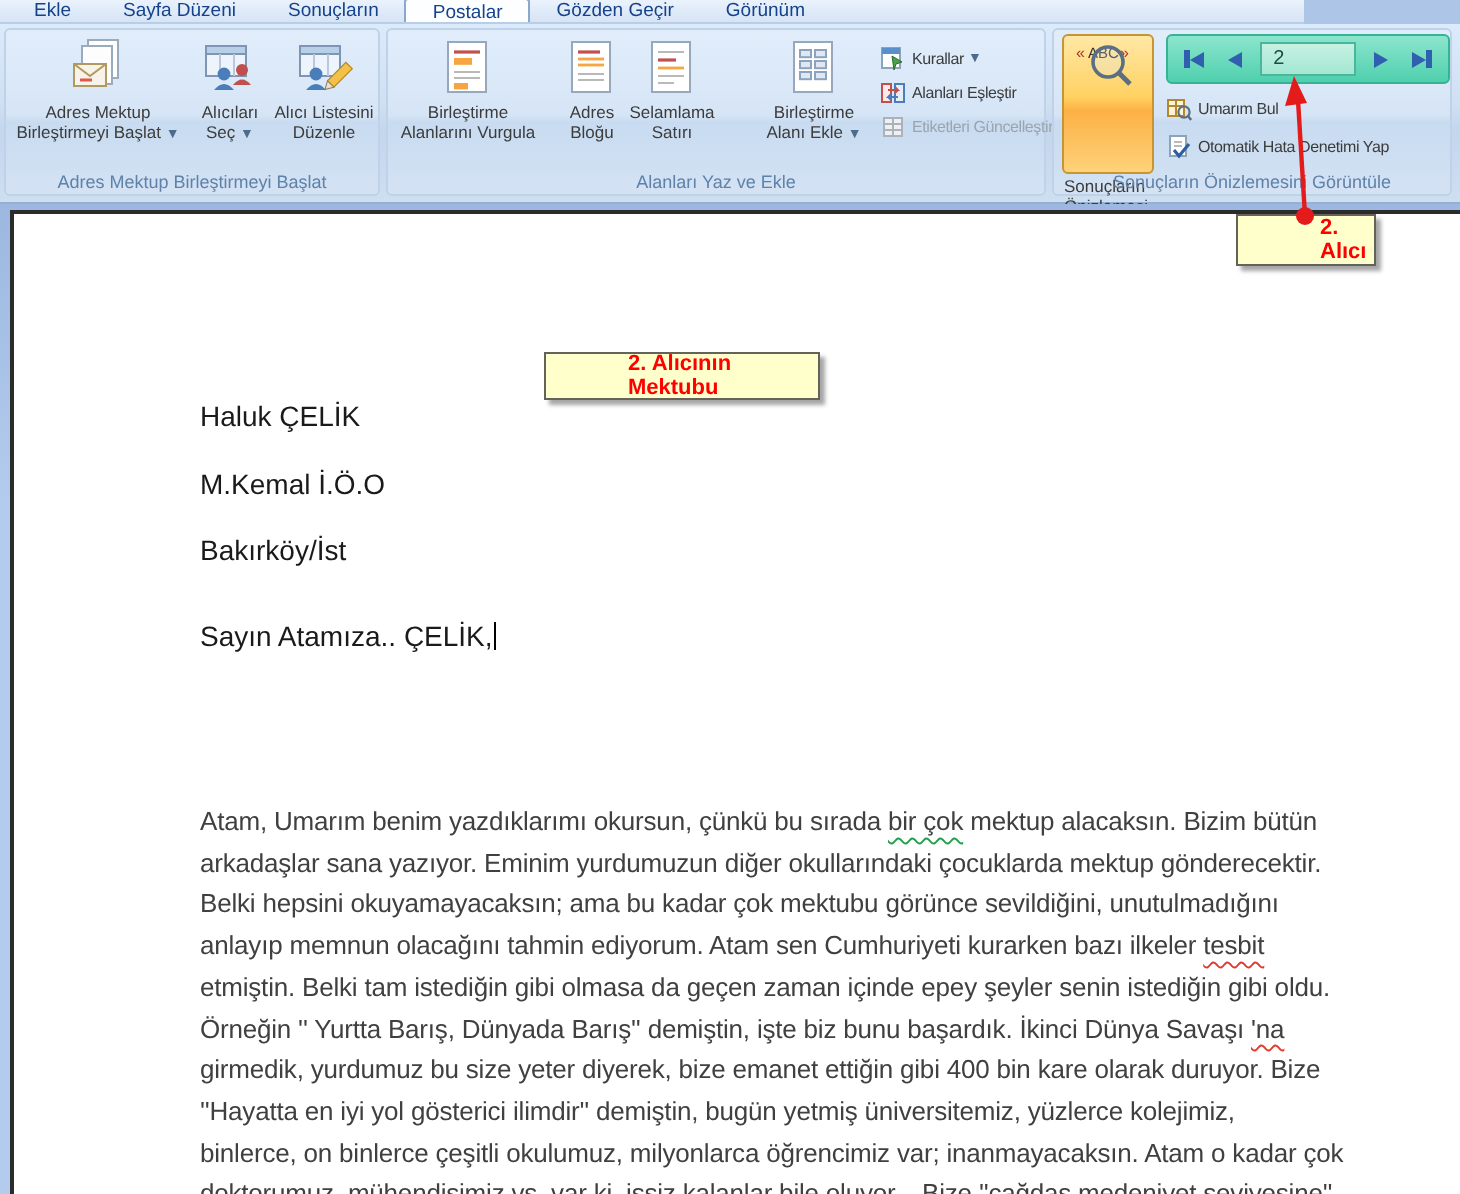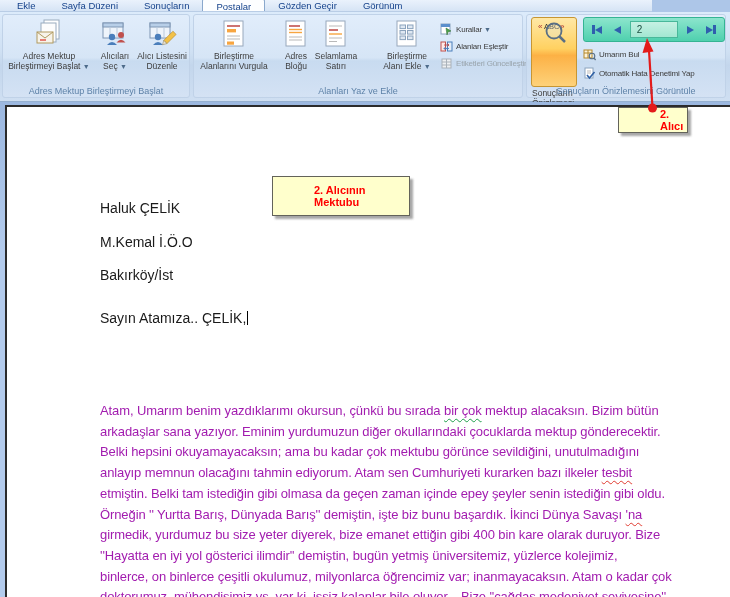--- a/index.html
+++ b/index.html
@@ -64,35 +64,35 @@
   #workspace { position:absolute; left:0; top:102px; width:730px; height:495px;
     background:linear-gradient(#9cb8e0,#b3cbec 30%); }
   #page { position:absolute; left:5px; top:3px; width:727px; height:494px;
     background:#ffffff; border:2px solid #2b2b2b; border-right:none; }
 
   .docline { position:absolute; font-size:14px; color:#1a1a1a; white-space:nowrap; }
   .cursor { display:inline-block; width:1px; height:14px; background:#000;
     margin-left:1px; vertical-align:-2px; }
   #para { position:absolute; left:100px; top:401px; width:600px; }
   .pline { font-size:13px; letter-spacing:-0.1px; line-height:20.7px;
-    color:#a21caf; white-space:nowrap; }
+    color:#404040; white-space:nowrap; }
   .wavy-red { text-decoration:underline; text-decoration-style:wavy;
     text-decoration-color:#e03a2f; text-decoration-thickness:1px;
     text-underline-offset:3px; }
   .wavy-green { text-decoration:underline; text-decoration-style:wavy;
     text-decoration-color:#1e9e4a; text-decoration-thickness:1px;
     text-underline-offset:3px; }
 
   
   .callout { position:absolute; background:#ffffcc; border:1px solid #63635a;
     box-shadow:2.5px 2.5px 2px rgba(60,60,60,.45); color:#ff0000;
     font-weight:bold; font-size:11px; display:flex; align-items:center;
     justify-content:center; z-index:40;padding-left:41px; }
   #calloutRecipient { left:618px; top:107px; width:70px; height:26px; }
-  #calloutLetter { left:272px; top:176px; width:138px; height:40px; }
+  #calloutLetter { left:272px; top:176px; width:138px; height:24px; }
   #arrowOverlay { position:absolute; left:0; top:0; width:730px; height:597px;
     z-index:50; pointer-events:none; }
 
   svg { display:block; }
 </style>
 </head>
 <body>
 
 <div id="stage">
 

